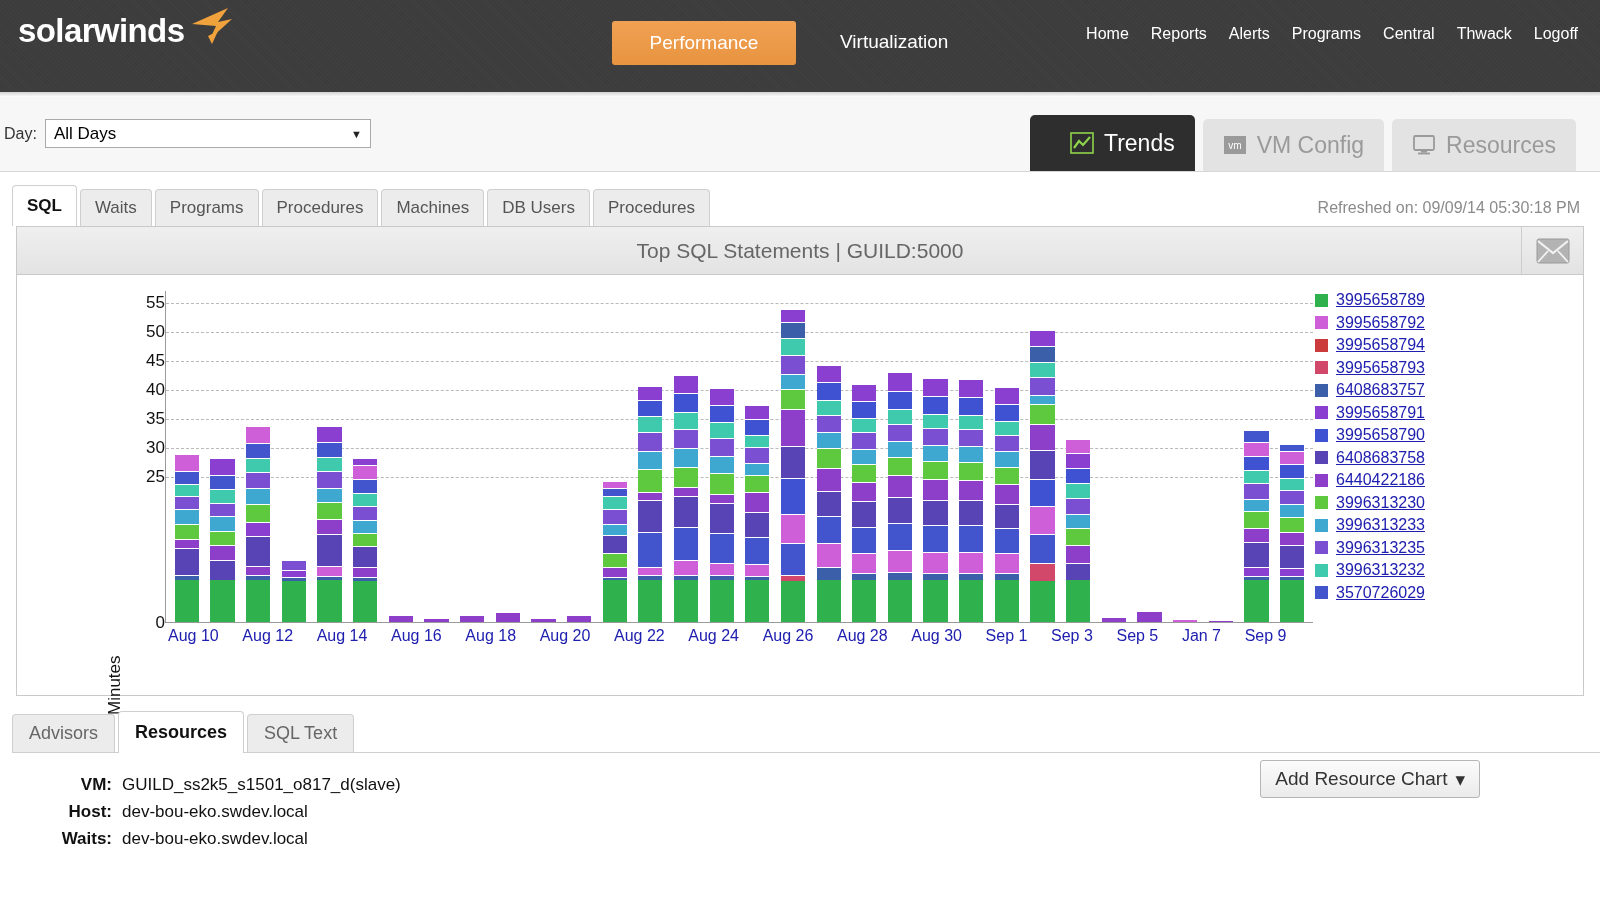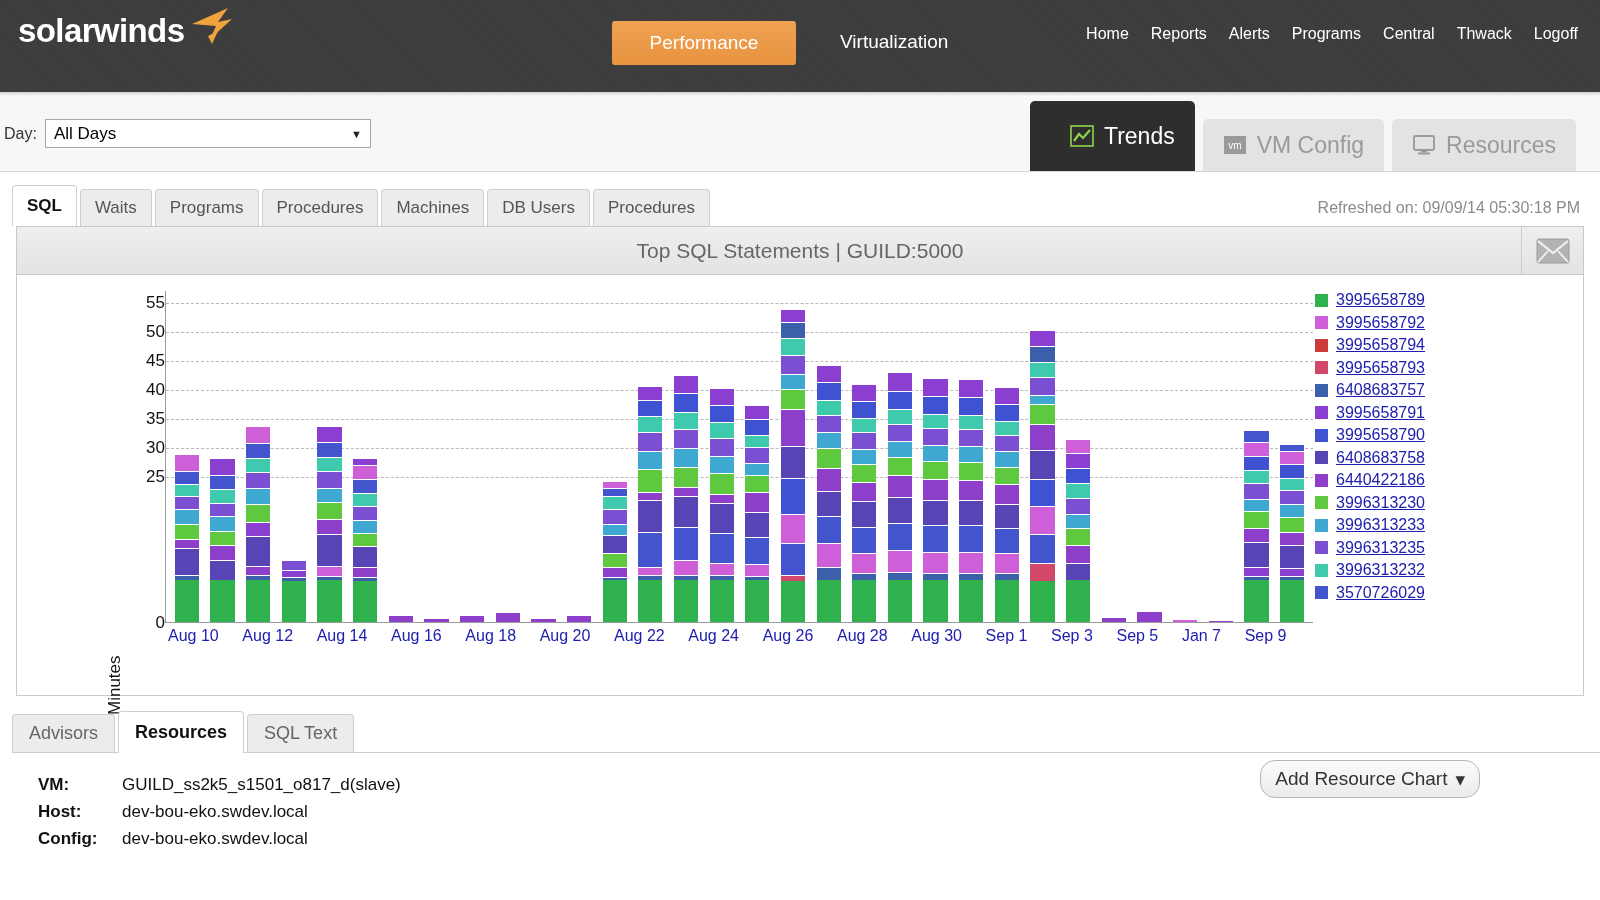--- a/index.html
+++ b/index.html
@@ -117,21 +117,21 @@
     border-radius: 5px 5px 0 0;
     background: #e3e3e3;
     color: #9a9a9a;
     font-size: 23px;
     display: flex; align-items: center; gap: 10px;
     cursor: pointer;
   }
   .mtab.active {
     background: #2e2e2e;
     color: #ffffff;
-    height: 70px;
+    height: 56px;
     padding-left: 40px;
   }
   .mt-icon { display: inline-flex; align-items: center; }
 
   
   .subtabs-row {
     position: relative;
     height: 54px;
     background: #ffffff;
     padding-left: 12px;
@@ -294,28 +294,28 @@
   }
   .btab.active {
     background: #ffffff;
     color: #111;
     font-weight: bold;
     height: 42px;
     position: relative; top: 1px;
   }
   .info { margin-top: 22px; padding-left: 26px; font-size: 17px; color: #111; }
   .info-row { display: flex; margin-bottom: 7px; }
-  .info-key { width: 74px; text-align: left; font-weight: bold; margin-right: 10px; }
+  .info-key { width: 74px; text-align: right; font-weight: bold; margin-right: 10px; }
   .addchart {
     position: absolute;
     right: 120px; top: 50px;
     height: 38px;
     padding: 0 14px;
     border: 1px solid #b5b5b5;
-    border-radius: 15px;
+    border-radius: 3px;
     background: linear-gradient(to bottom, #fbfbfb, #ebebeb);
     font-size: 19px; color: #333;
     display: flex; align-items: center; gap: 8px;
     cursor: pointer;
   }
 </style>
 </head>
 <body>
 
 <div class="topbar">
@@ -921,21 +921,21 @@
   <div class="info">
     <div class="info-row">
       <div class="info-key">VM:</div>
       <div>GUILD_ss2k5_s1501_o817_d(slave)</div>
     </div>
     <div class="info-row">
       <div class="info-key">Host:</div>
       <div>dev-bou-eko.swdev.local</div>
     </div>
     <div class="info-row">
-      <div class="info-key">Config:</div>
+      <div class="info-key">Waits:</div>
       <div>dev-bou-eko.swdev.local</div>
     </div>
   </div>
 
   <div class="addchart">
     <span>Add Resource Chart</span>
     <span>▾</span>
   </div>
 </div>
 

